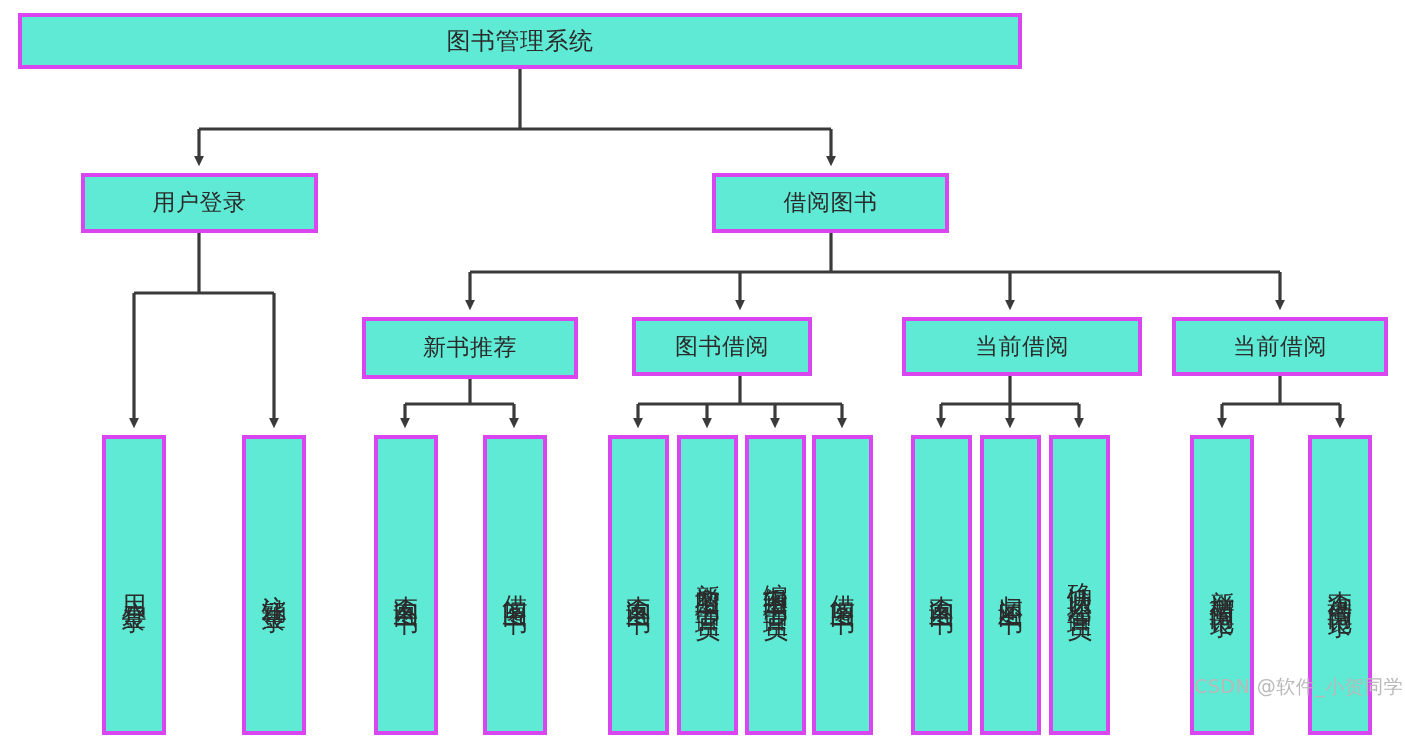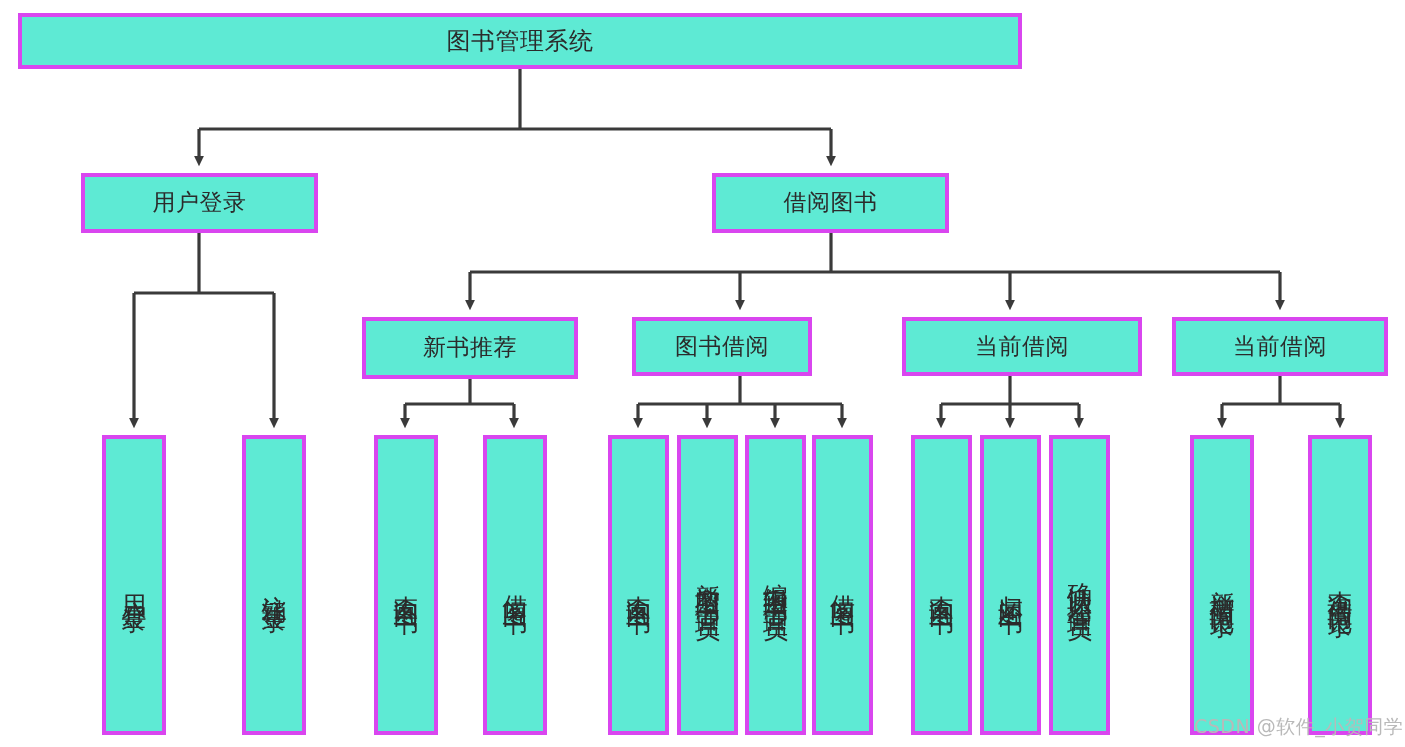--- a/index.html
+++ b/index.html
@@ -184,15 +184,15 @@
     <span class="label">确认归还（管理员）</span>
   </div>
 
   <div class="node vert" style="left:1190px; top:435px; width:64px; height:300px;">
     <span class="label">新增借阅记录</span>
   </div>
   <div class="node vert" style="left:1308px; top:435px; width:64px; height:300px;">
     <span class="label">查询借阅记录</span>
   </div>
 
-  <div class="watermark" style="left:1194px; top:714px;">CSDN @软件_小贺同学</div>
+  <div class="watermark" style="left:1194px; top:674px;">CSDN @软件_小贺同学</div>
 
 </div>
 
 </body></html>

